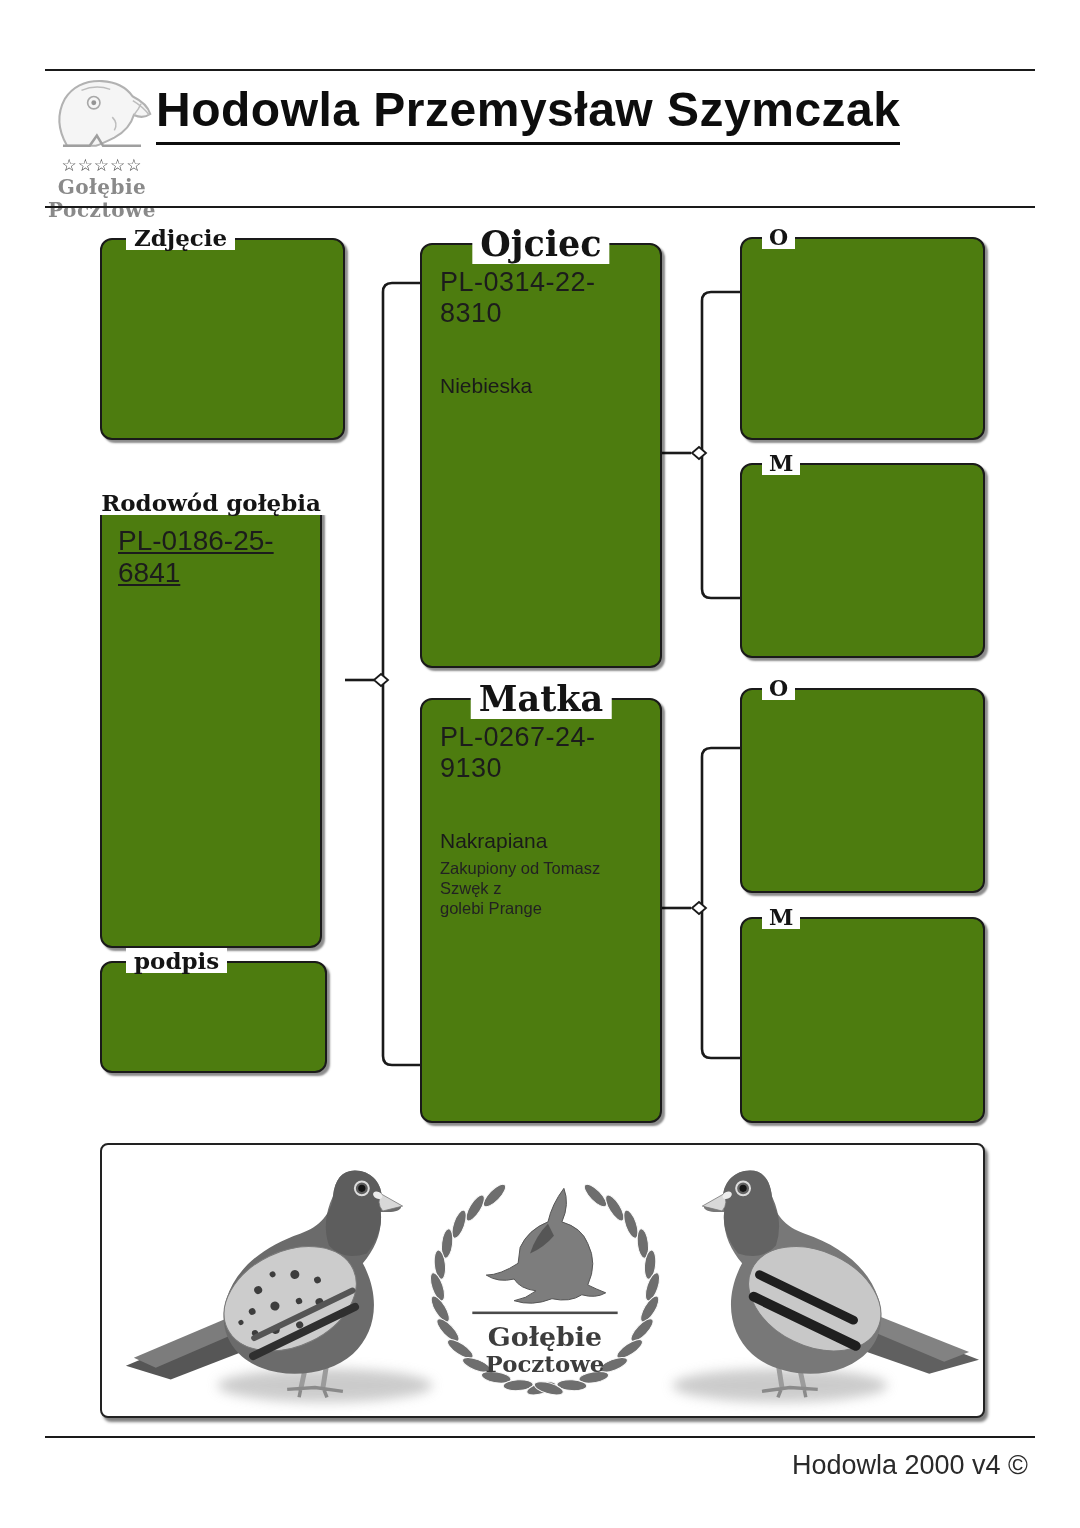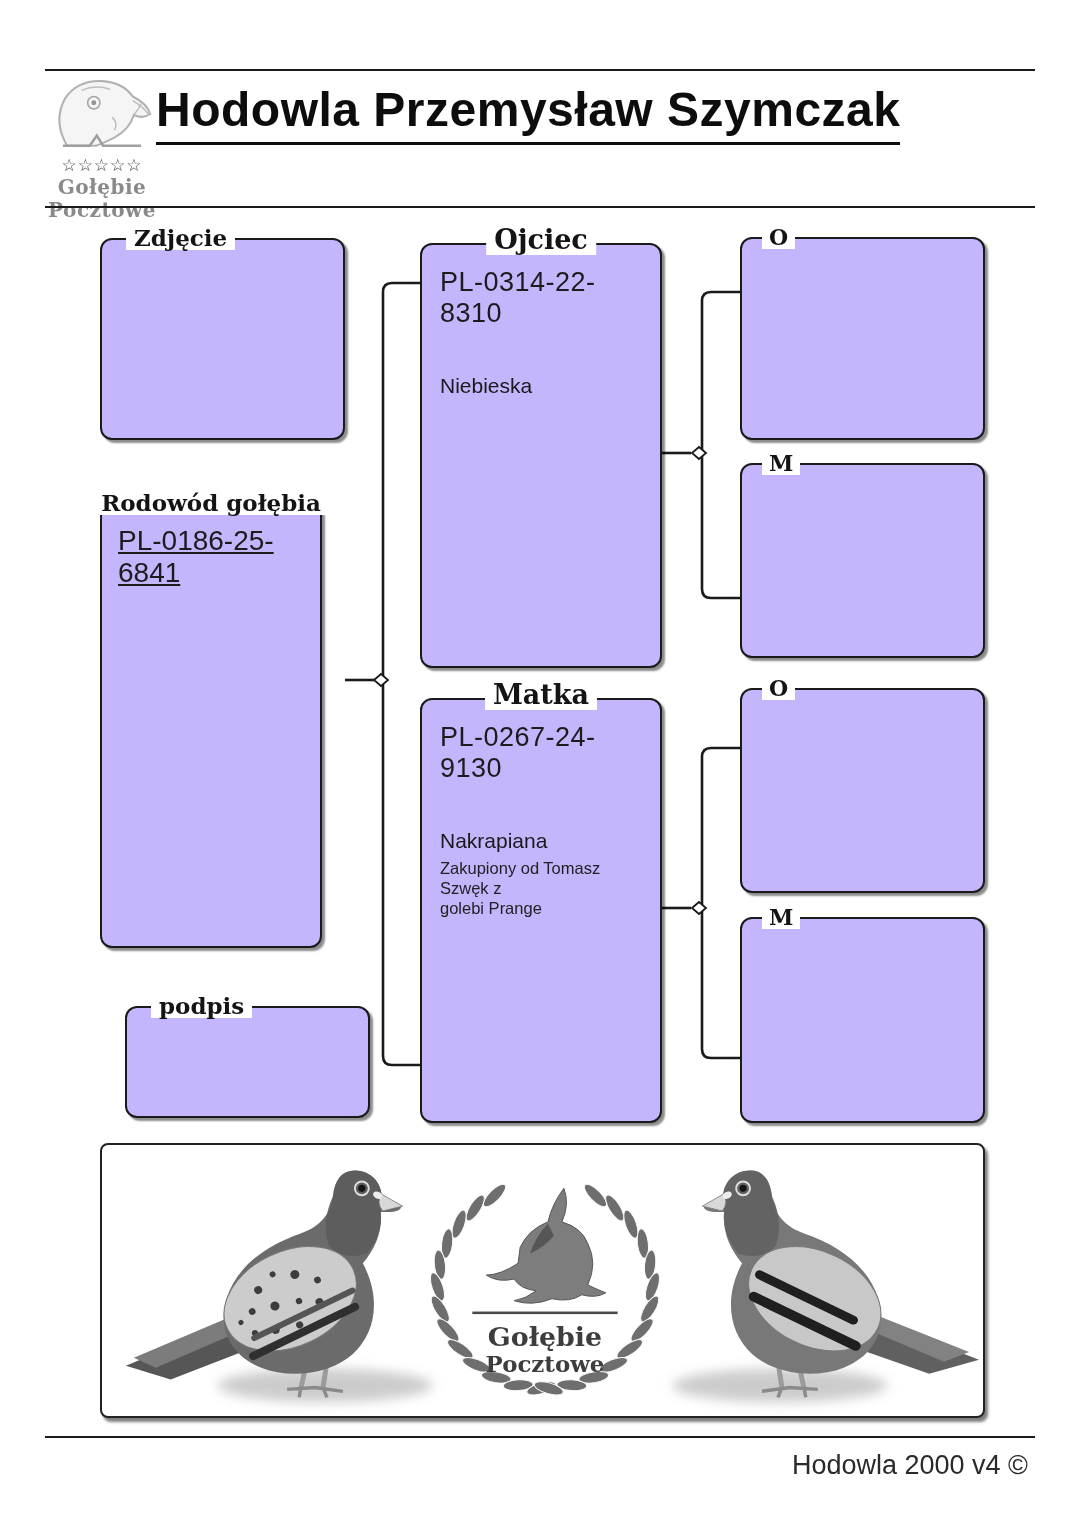--- a/index.html
+++ b/index.html
@@ -7,27 +7,27 @@
         font-family:"Liberation Sans","DejaVu Sans",sans-serif;color:#1a1a1a;}
   .rule{position:absolute;border-top:2.5px solid #1a1a1a;}
   .rule-top{left:45px;top:69px;width:990px;}
   .rule-mid{left:45px;top:206px;width:990px;}
   .rule-bottom{left:45px;top:1436px;width:990px;}
   .logo{position:absolute;left:44px;top:76px;width:116px;text-align:center;line-height:1;}
   .logo .stars{font-family:"DejaVu Sans",sans-serif;font-size:17px;color:#3d3d3d;letter-spacing:1px;margin-top:2px;}
   .logo .lg{font-family:"DejaVu Serif","Liberation Serif",serif;font-weight:bold;color:#8a8a8a;font-size:20px;margin-top:3px;letter-spacing:.5px;}
   .title{position:absolute;left:156px;top:82px;margin:0;font-size:48px;font-weight:bold;color:#0d0d0d;
          border-bottom:3.5px solid #0d0d0d;padding-bottom:5px;letter-spacing:.5px;}
-  .pbox{position:absolute;background:#c4b5fd;border:2.5px solid #1a1a1a;border-radius:12px;
+  .pbox{position:absolute;background:#4d7c0f;border:2.5px solid #1a1a1a;border-radius:12px;
         box-shadow:3px 3px 2px rgba(0,0,0,.45);box-sizing:border-box;padding:12px 16px;}
   .pbox-label{position:absolute;background:#fff;padding:0 8px;line-height:1.1;
         font-family:"DejaVu Serif","Liberation Serif",serif;font-weight:bold;color:#141414;white-space:nowrap;}
   .lab-side{top:-15px;left:24px;font-size:23px;}
   .lab-center{top:-15px;left:50%;transform:translateX(-50%);font-size:23px;}
-  .lab-parent{top:-20px;left:50%;transform:translateX(-50%);font-size:27px;}
+  .lab-parent{top:-20px;left:50%;transform:translateX(-50%);font-size:35px;}
   .lab-gp{top:-14px;left:20px;font-size:22px;padding:0 7px;}
   .ring{font-size:27px;color:#1c1c1c;margin:10px 0 0 2px;letter-spacing:.5px;}
   .ring-small{font-size:28px;color:#1c1c1c;margin:8px 0 0 0;text-decoration:underline;}
   .colorname{font-size:21px;margin:45px 0 0 2px;}
   .notes{font-size:16.5px;line-height:1.22;margin:5px 0 0 2px;white-space:pre-line;color:#222;}
   .connectors{position:absolute;left:0;top:0;pointer-events:none;}
   .banner{position:absolute;left:100px;top:1143px;width:885px;height:275px;background:#fff;
           border:2.5px solid #222;border-radius:8px;box-sizing:border-box;
           box-shadow:3px 4px 3px rgba(0,0,0,.5);overflow:hidden;}
   .banner svg{display:block;width:100%;height:100%;}
@@ -75,21 +75,21 @@
 
   <div class="pbox" style="left:100px;top:238px;width:245px;height:202px;">
     <span class="pbox-label lab-side">Zdjęcie</span>
   </div>
 
   <div class="pbox" style="left:100px;top:503px;width:222px;height:445px;">
     <span class="pbox-label lab-center">Rodowód gołębia</span>
     <div class="ring-small">PL-0186-25-6841</div>
   </div>
 
-  <div class="pbox" style="left:100px;top:1006px;width:245px;height:112px;margin-left:25px;">
+  <div class="pbox" style="left:100px;top:961px;width:227px;height:112px;">
     <span class="pbox-label lab-side">podpis</span>
   </div>
 
   <div class="pbox" style="left:420px;top:243px;width:242px;height:425px;">
     <span class="pbox-label lab-parent">Ojciec</span>
     <div class="ring">PL-0314-22-8310</div>
     <div class="colorname">Niebieska</div>
   </div>
 
   <div class="pbox" style="left:420px;top:698px;width:242px;height:425px;">

